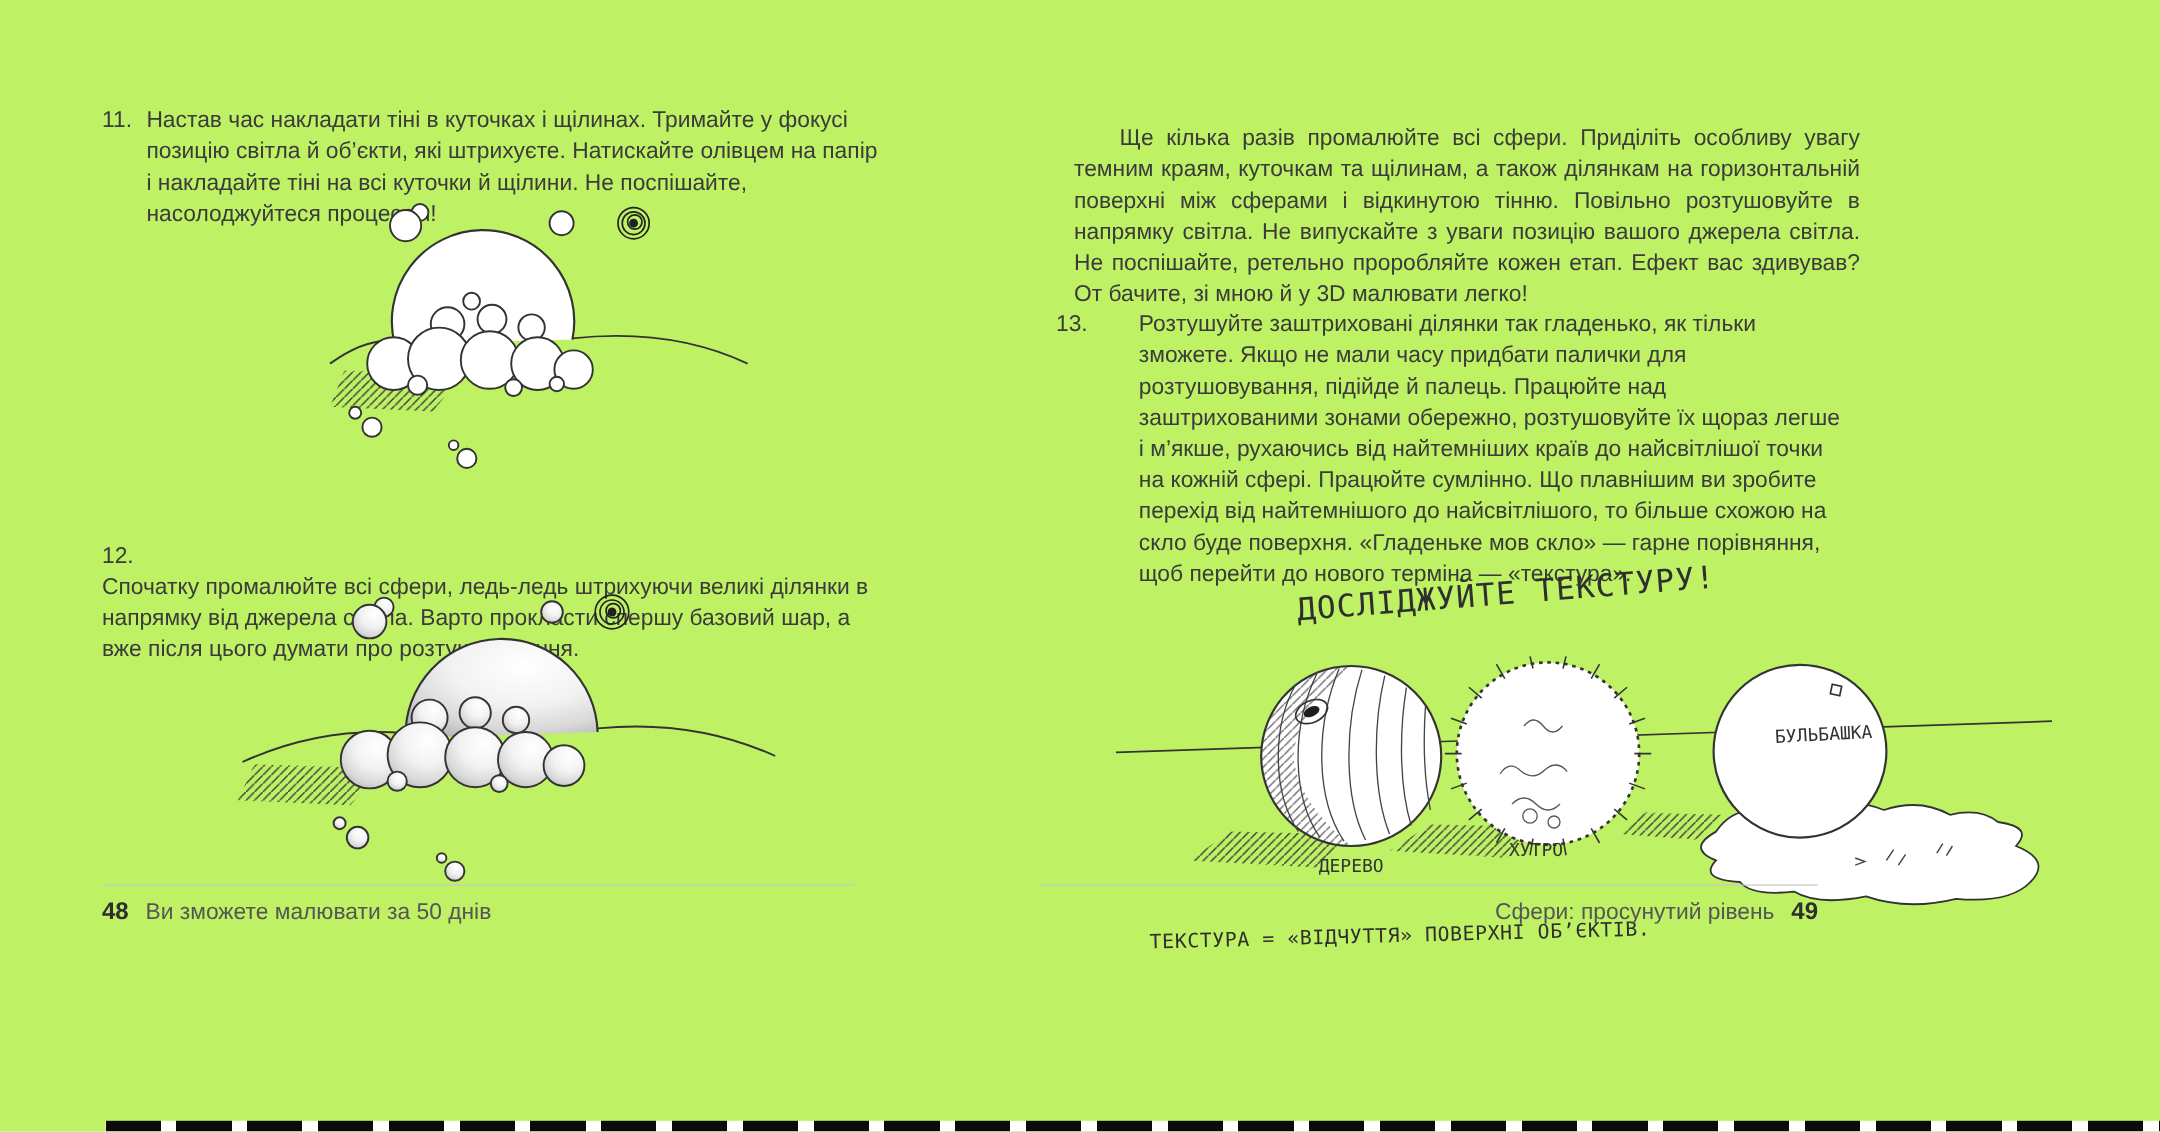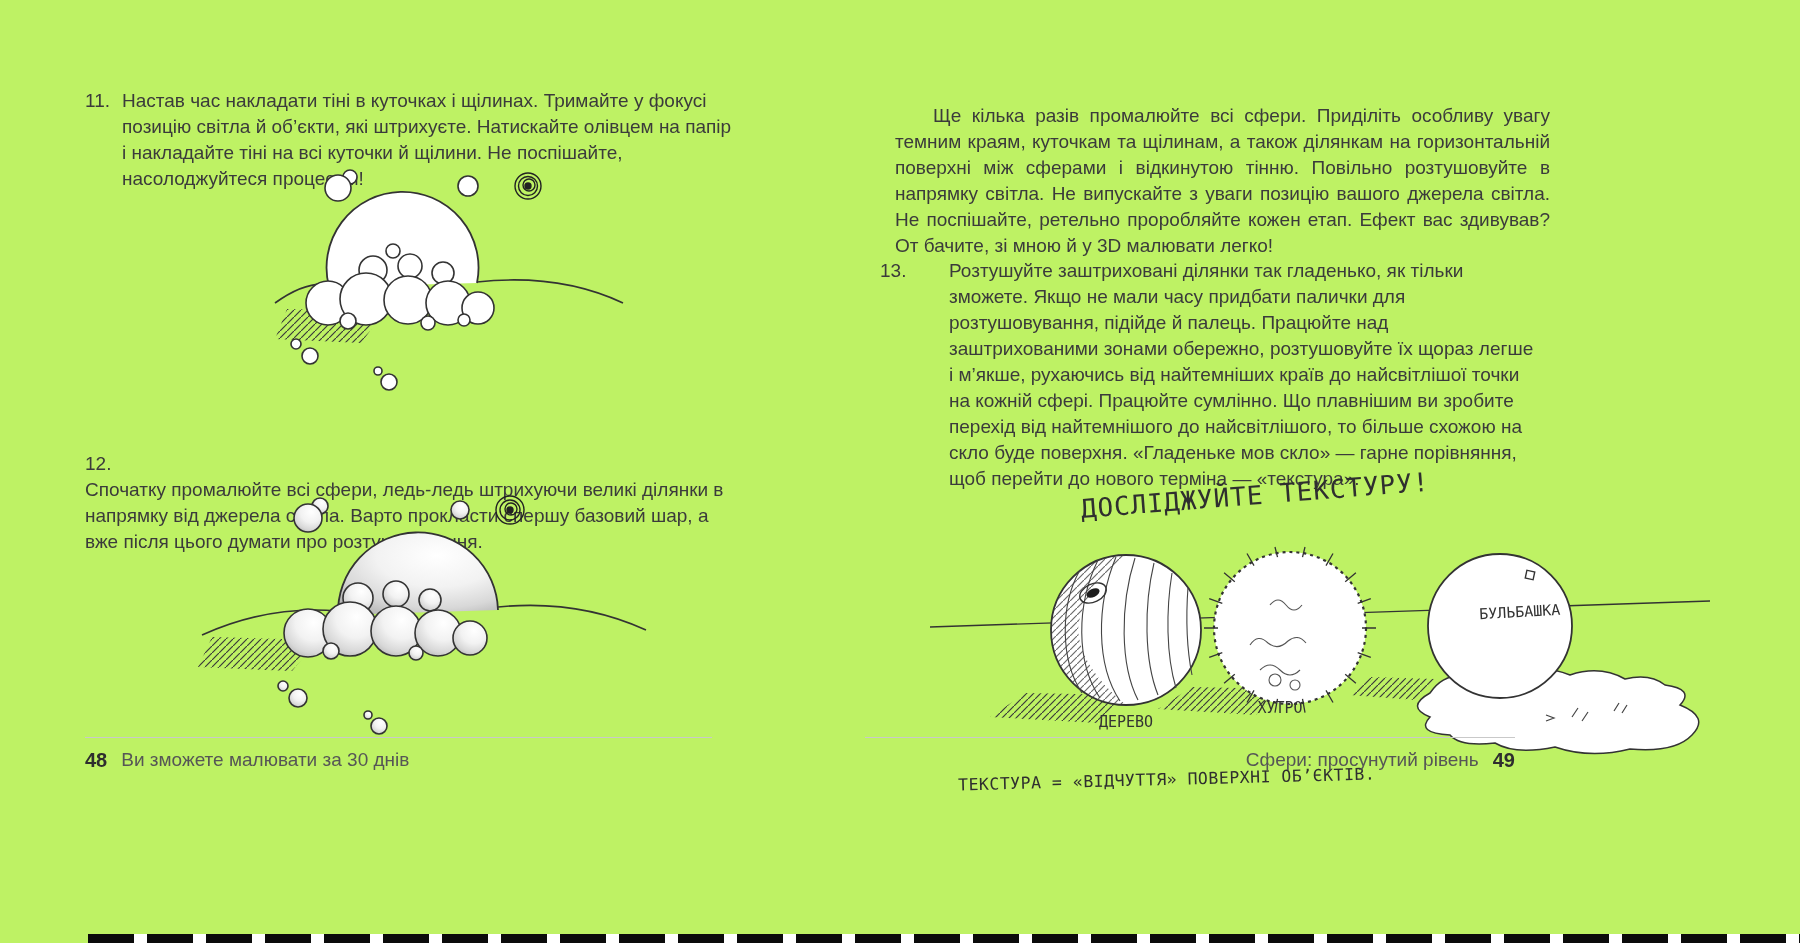--- a/index.html
+++ b/index.html
@@ -13,21 +13,21 @@
   .justify{text-align:justify;}
   .intro{position:absolute;margin:15px;text-indent:38px;}
   .hand{font-family:"DejaVu Sans Mono",monospace;text-transform:uppercase;color:#2f2f2f;}
   .hand-heading{position:absolute;left:1082px;top:494px;font-size:26px;letter-spacing:1px;
                 transform:rotate(-4.5deg);transform-origin:left bottom;white-space:nowrap;}
   .hand-caption{position:absolute;left:958px;top:770px;font-size:16.5px;letter-spacing:.5px;
                 transform:rotate(-1.5deg);white-space:nowrap;}
   .hand-label{font-family:"DejaVu Sans Mono",monospace;text-transform:uppercase;
               font-size:15px;fill:#333;}
   .page-footer{position:absolute;top:737px;border-top:1px solid #c9c9c9;padding-top:11px;
-               display:flex;align-items:flex-start;gap:14px;}
+               display:flex;align-items:flex-end;gap:14px;}
   .footer-left{left:85px;width:627px;}
   .footer-right{left:865px;width:650px;justify-content:flex-end;}
   .page-num{font-size:20px;font-weight:bold;color:#2e2e2e;}
   .footer-title{font-size:19px;color:#565656;}
   .figure{position:absolute;}
   .bottom-strip{position:absolute;left:88px;right:0;bottom:0;height:9px;
                 background:repeating-linear-gradient(90deg,#0b0b0b 0 46px,#ffffff 46px 59px);}
   svg{display:block;}
 </style>
 </head>
@@ -145,21 +145,21 @@
           <circle cx="312" cy="25" r="14"></circle>
           <circle cx="312" cy="25" r="10"></circle>
           <circle cx="313" cy="24" r="6"></circle>
           <circle cx="312" cy="25" r="3" fill="#222"></circle>
         </g>
       </svg>
     </figure>
 
     <footer class="page-footer footer-left">
       <span class="page-num">48</span>
-      <span class="footer-title">Ви зможете малювати за 30 днів</span>
+      <span class="footer-title">Ви зможете малювати за 50 днів</span>
     </footer>
   </section>
 
   <section class="page">
 
     <p class="intro body-text justify" style="left:880px;top:88px;width:655px;">Ще кілька разів промалюйте всі сфери. Приділіть особливу увагу темним краям, куточкам та щілинам, а також ділянкам на горизонтальній поверхні між сферами і відкинутою тінню. Повільно розтушовуйте в напрямку світла. Не випускайте з уваги позицію вашого джерела світла. Не поспішайте, ретельно проробляйте кожен етап. Ефект вас здивував? От бачите, зі мною й у 3D малювати легко!</p>
 
     <div class="list-item body-text" style="left:880px;top:258px;width:660px;gap:32px;">
       <span class="num">13.</span>
       <p>Розтушуйте заштриховані ділянки так гладенько, як тільки зможете. Якщо не мали часу придбати палички для розтушовування, підійде й палець. Працюйте над заштрихованими зонами обережно, розтушовуйте їх щораз легше і м’якше, рухаючись від найтемніших країв до найсвітлішої точки на кожній сфері. Працюйте сумлінно. Що плавнішим ви зробите перехід від найтемнішого до найсвітлішого, то більше схожою на скло буде поверхня. «Гладеньке мов скло» — гарне порівняння, щоб перейти до нового терміна — «текстура».</p>

